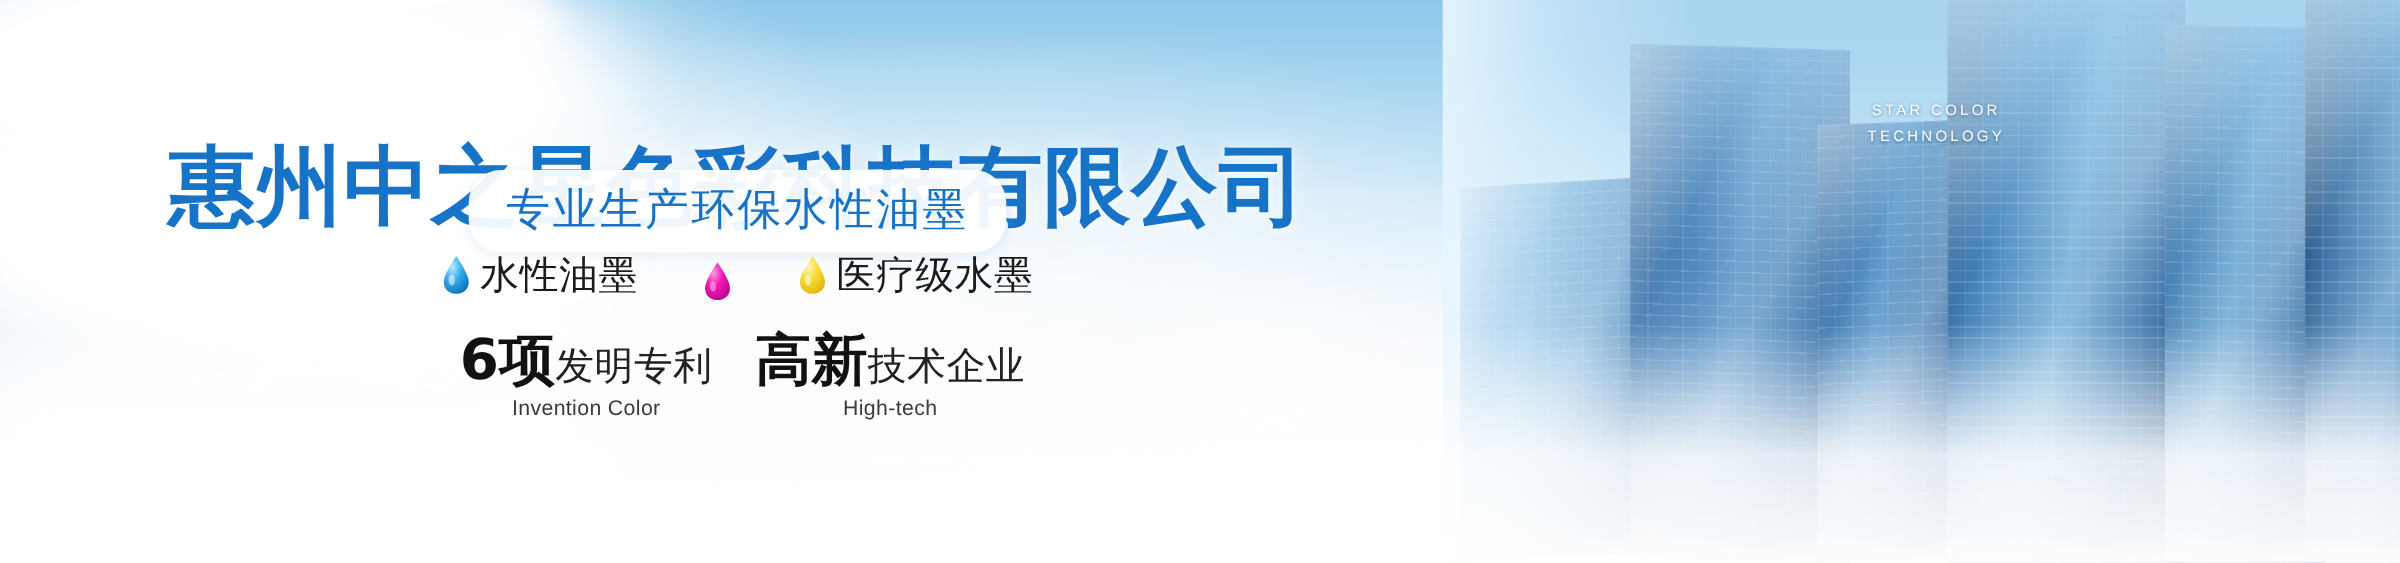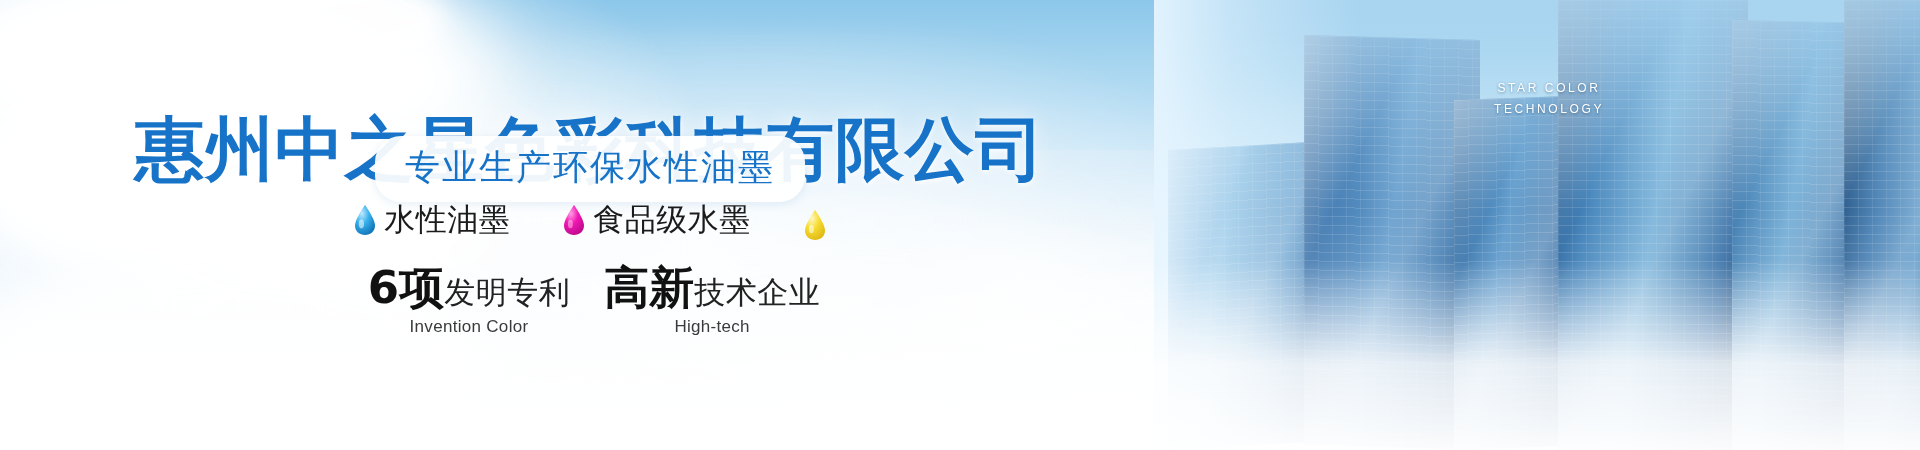--- a/index.html
+++ b/index.html
@@ -253,35 +253,35 @@
           <defs>
               <radialGradient id="g2" cx="35%" cy="28%" r="78%">
             <stop offset="0%" stop-color="#ff9de4"></stop>
                 <stop offset="45%" stop-color="#f318b4"></stop>
                 <stop offset="100%" stop-color="#bd0a8c"></stop>
           </radialGradient>
             </defs>
           <path d="M12 1 C12 1 22 15 22 21.5 C22 27.3 17.5 31 12 31 C6.5 31 2 27.3 2 21.5 C2 15 12 1 12 1 Z" fill="url(#g2)"></path>
           <ellipse cx="8.4" cy="20" rx="2.5" ry="4.2" fill="rgba(255,255,255,.40)"></ellipse>
         </svg>
-        <span class="label">食品级水墨</span>
       </div>
 
       <div class="feature">
         <svg class="drop" viewBox="0 0 24 32">
           <defs>
               <radialGradient id="g3" cx="35%" cy="28%" r="78%">
             <stop offset="0%" stop-color="#fff7c2"></stop>
                 <stop offset="45%" stop-color="#f7dd33"></stop>
                 <stop offset="100%" stop-color="#e0b914"></stop>
           </radialGradient>
             </defs>
           <path d="M12 1 C12 1 22 15 22 21.5 C22 27.3 17.5 31 12 31 C6.5 31 2 27.3 2 21.5 C2 15 12 1 12 1 Z" fill="url(#g3)"></path>
           <ellipse cx="8.4" cy="20" rx="2.5" ry="4.2" fill="rgba(255,255,255,.55)"></ellipse>
         </svg>
+        <span class="label">医疗级水墨</span>
       </div>
 
     </div>
 
     <div id="badges">
 
       <div class="badge">
         <div class="cn"><span class="big">6项</span><span class="small">发明专利</span></div>
         <div class="en">Invention Color</div>
       </div>

